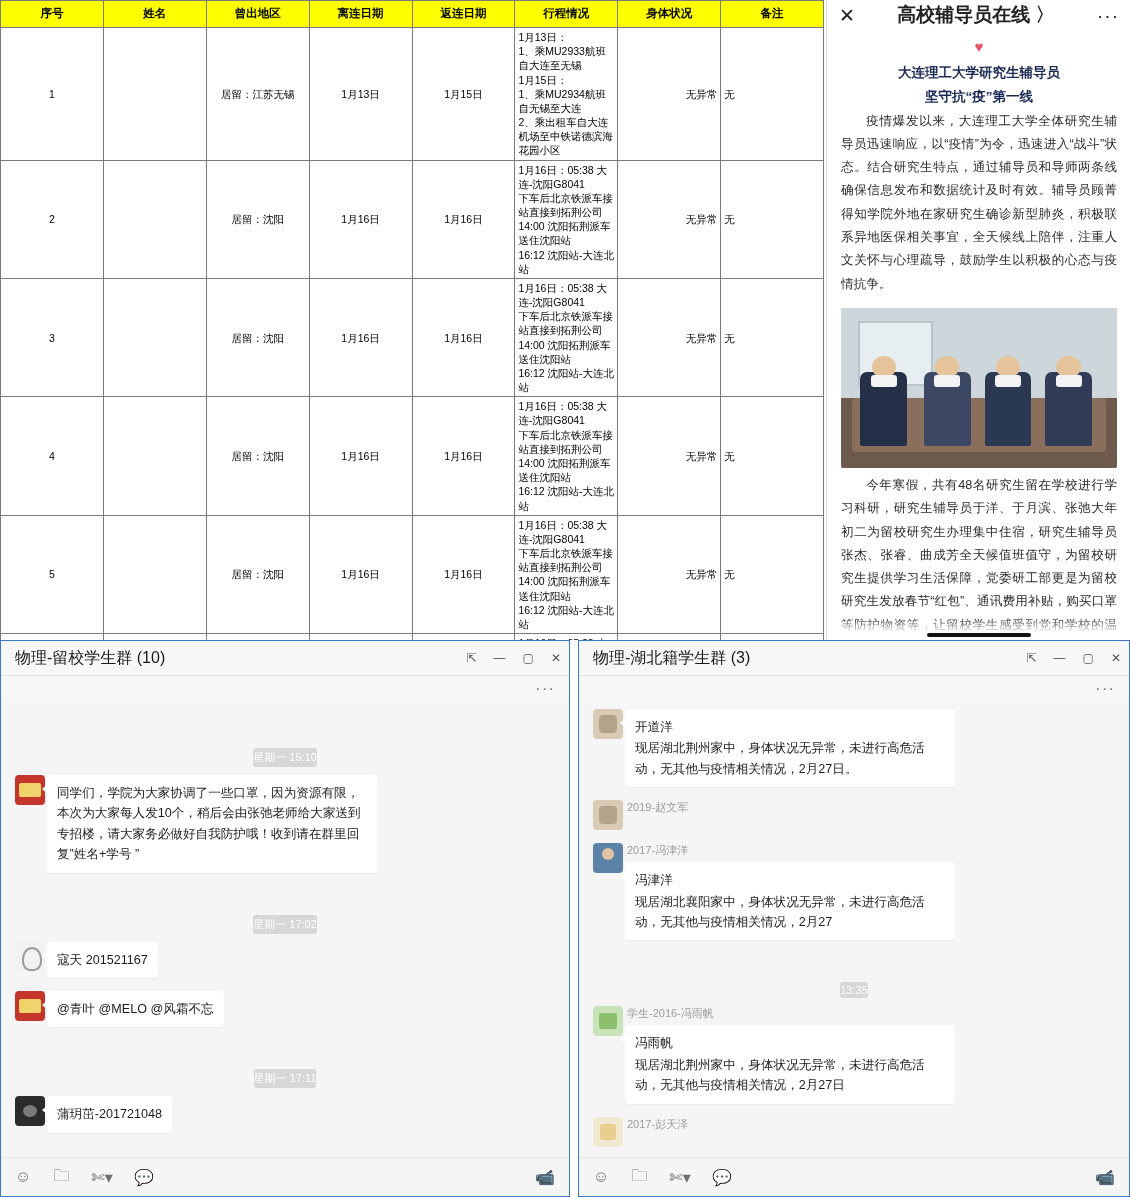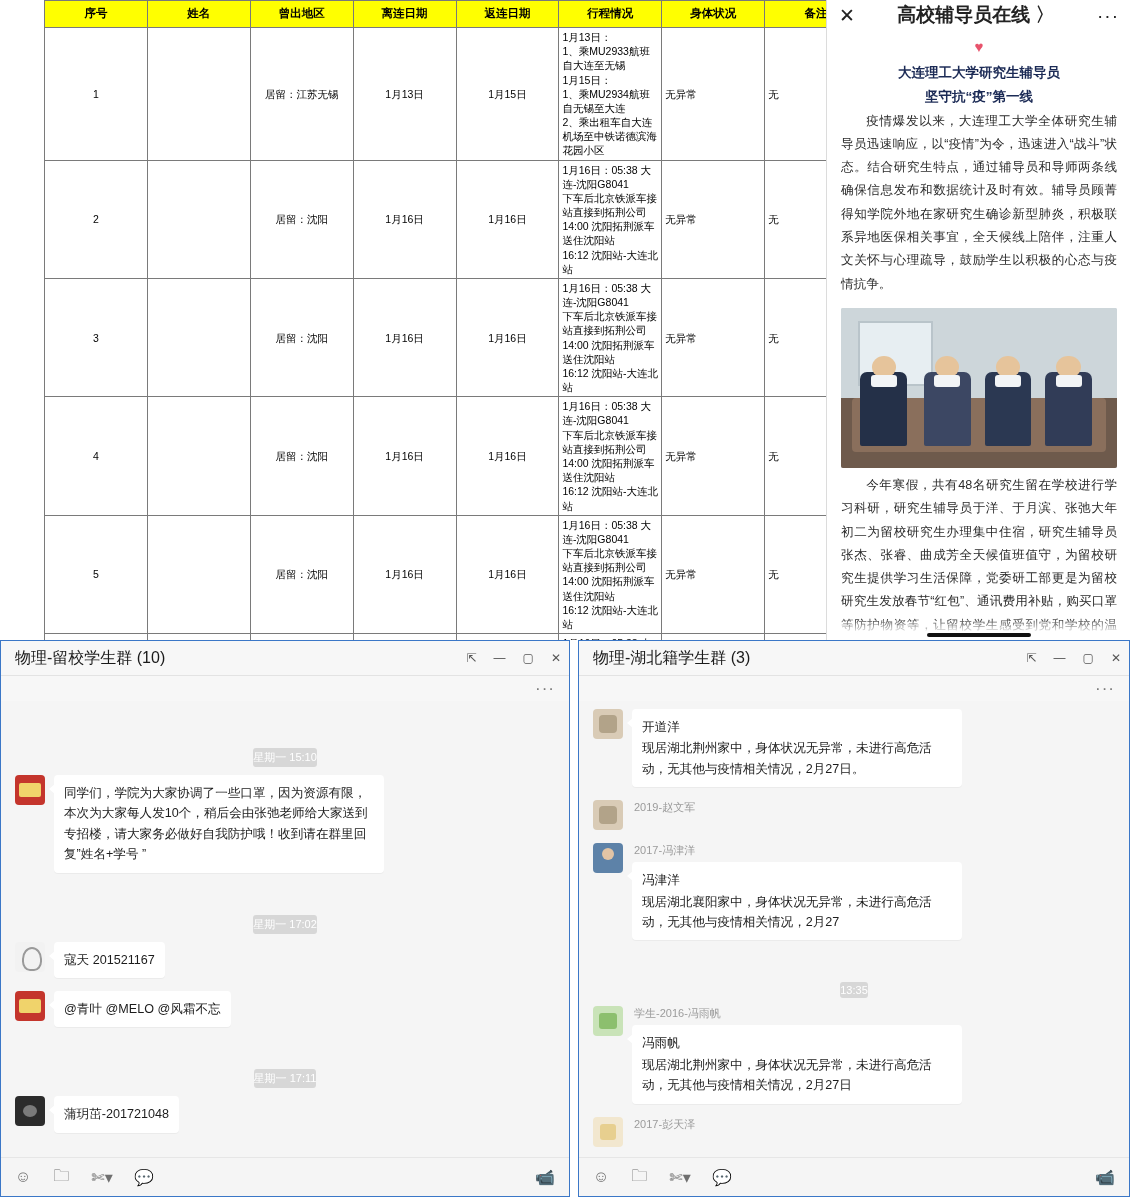--- a/index.html
+++ b/index.html
@@ -1,28 +1,28 @@
 <!DOCTYPE html>
 <html><head>
 <meta charset="utf-8">
 <style>
   html,body{margin:0;padding:0;background:#fff;}
   body{width:1130px;height:1197px;position:relative;font-family:"Liberation Sans","DejaVu Sans",sans-serif;color:#000;overflow:hidden;}
 
   
-  #table-panel{position:absolute;left:0;top:0;width:826px;height:640px;background:#fff;overflow:hidden;padding-left:44px;}
+  #table-panel{position:absolute;left:0;top:0;width:826px;height:640px;background:#fff;overflow:hidden;}
   table.sheet{border-collapse:collapse;width:824px;table-layout:fixed;}
   table.sheet th,table.sheet td{border:1px solid #7a7a7a;font-size:10.5px;line-height:1.35;padding:2px 3px;vertical-align:middle;}
   table.sheet th{background:#ffff00;font-weight:bold;text-align:center;height:22px;font-size:11.5px;}
   td.c-no{text-align:center;width:30px;}
   td.c-name{width:44px;}
   td.c-area{text-align:center;width:90px;}
   td.c-date{text-align:center;width:76px;}
   td.c-trip{width:228px;text-align:left;}
-  td.c-health{width:104px;text-align:left;}
+  td.c-health{width:104px;text-align:right;}
   td.c-note{width:120px;text-align:left;}
   .nw{white-space:pre-line;}
 
   
   #article-panel{position:absolute;left:826px;top:0;width:304px;height:640px;background:#fff;border-left:1px solid #dcdcdc;overflow:hidden;}
   #article-topbar{height:30px;display:flex;align-items:center;justify-content:space-between;padding:0 12px;}
   #article-topbar .title{font-size:19px;font-weight:bold;color:#222;}
   .ico-x{font-size:19px;color:#222;line-height:1;cursor:pointer;}
   .ico-dots{font-size:19px;color:#222;line-height:1;letter-spacing:1px;cursor:pointer;}
   #article-body{padding:4px 14px 0 14px;}
@@ -50,21 +50,21 @@
   #chat-right{left:578px;top:640px;width:552px;height:557px;border-color:#3b77c7;}
   .chat-header{height:34px;background:#f7f7f7;display:flex;align-items:center;justify-content:space-between;padding:0 8px 0 14px;border-bottom:1px solid #e3e3e3;}
   .chat-title{font-size:16px;color:#1a1a1a;font-weight:normal;}
   .chat-winbtns{display:flex;align-items:center;gap:17px;color:#555;font-size:12px;}
   .chat-winbtns span{cursor:pointer;}
   .chat-subbar{height:26px;background:#f7f7f7;display:flex;align-items:center;justify-content:flex-end;padding-right:14px;border-bottom:1px solid #e6e6e6;}
   .chat-dots{font-size:17px;color:#7a7a7a;letter-spacing:1px;cursor:pointer;}
   .chat-body{position:absolute;left:0;right:0;top:60px;bottom:38px;background:#f5f5f5;overflow:hidden;padding:8px 14px 0;box-sizing:border-box;}
   .tstamp{text-align:center;margin:10px 0 8px;}
   .tstamp span{display:inline-block;background:#d7d7d7;color:#fff;font-size:11px;padding:2px 0;border-radius:3px;margin-top:29px;}
-  .msgrow{display:flex;align-items:flex-start;gap:9px;margin-bottom:13px;}
+  .msgrow{display:flex;align-items:flex-start;gap:2px;margin-bottom:13px;}
   .avatar{width:30px;height:30px;border-radius:4px;flex:0 0 30px;background:#ccc;position:relative;overflow:hidden;}
   .av-red{background:#c4352c;}
   .av-red:after{content:"";position:absolute;left:4px;top:8px;width:22px;height:14px;background:#f0d36b;border-radius:2px;}
   .av-sketch{background:#f2f2f2;}
   .av-sketch:after{content:"";position:absolute;left:7px;top:5px;width:16px;height:20px;border:2px solid #9a9a9a;border-radius:50% 50% 40% 40%;}
   .av-cat{background:#2b2b2b;}
   .av-cat:after{content:"";position:absolute;left:8px;top:9px;width:14px;height:12px;background:#7a7a7a;border-radius:50%;}
   .av-girl{background:#c9a98e;}
   .av-girl:after{content:"";position:absolute;left:5px;top:6px;width:20px;height:22px;background:#5b3d2b;border-radius:50% 50% 30% 30%;}
   .av-beige{background:#d9cbb6;}

